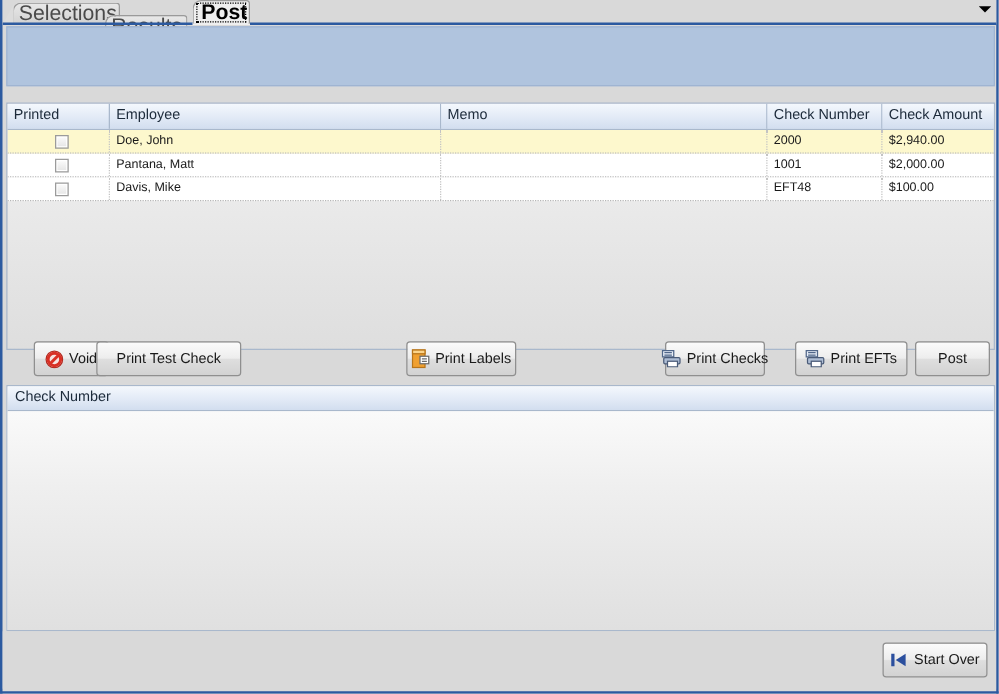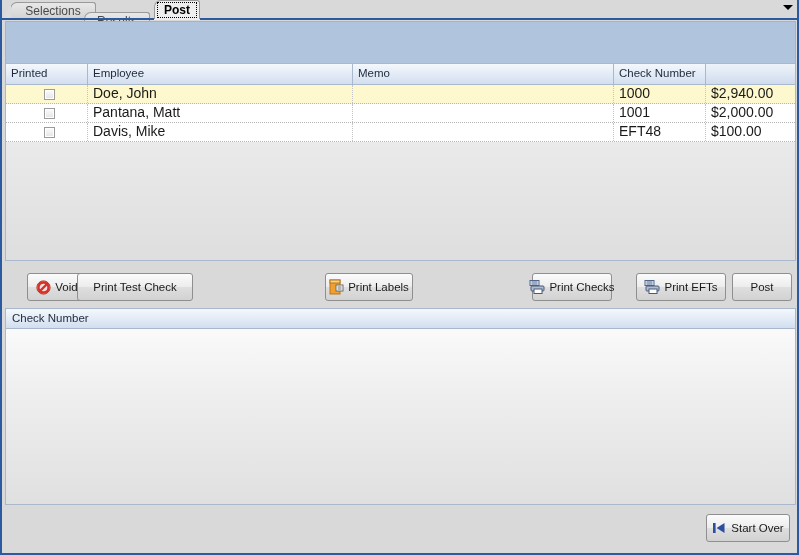--- a/index.html
+++ b/index.html
@@ -26,21 +26,21 @@
     left: 0; top: 0;
     width: 799px;
     height: 19px;
     background: #d9d9d9;
   }
   .tab {
     position: absolute;
     top: 2px;
     height: 17px;
     box-sizing: border-box;
-    font-size: 12px;
+    font-size: 17px;
     color: #2b2b2b;
     line-height: 16px;
     text-align: center;
     background: #dcdcdc;
     border-top: 1px solid #9a9a9a;
     border-left: 1px solid #9a9a9a;
     border-right: 1px solid #9a9a9a;
     border-top-left-radius: 7px;
     border-top-right-radius: 3px;
     transform: skewX(0deg);
@@ -106,21 +106,21 @@
     left: 3px; top: 21px;
     width: 791px; height: 48px;
     box-sizing: border-box;
     background: #b0c4de;
     border: 1px solid #9fb4d2;
   }
 
   
   .grid {
     position: absolute;
-    left: 3px; top: 63px;
+    left: 3px; top: 82px;
     width: 791px; height: 198px;
     box-sizing: border-box;
     border: 1px solid #a9b8cc;
     background: linear-gradient(to bottom, #f1f1f1 0%, #eaeaea 40%, #dedede 100%);
     overflow: hidden;
   }
   .grid-header {
     display: flex;
     height: 20px;
     background: linear-gradient(to bottom, #eef3fa 0%, #dfe8f5 50%, #cfdcee 100%);
@@ -139,21 +139,21 @@
   }
   .grid-row {
     display: flex;
     height: 18px;
     border-bottom: 1px dotted #b5b5b5;
     background: #ffffff;
   }
   .grid-row.selected { background: #fdf8cd; }
   .grid-row .cell {
     box-sizing: border-box;
-    font-size: 14px;
+    font-size: 10px;
     color: #1a1a1a;
     line-height: 17px;
     padding-left: 5px;
     border-right: 1px dotted #c3c3c3;
     overflow: hidden;
     white-space: nowrap;
   }
   .cell-printed { display: flex; align-items: center; justify-content: center; }
   .chk {
     width: 11px; height: 11px;
@@ -283,29 +283,30 @@
 
   <div class="banner"></div>
 
   <div class="grid">
 
     <div class="grid-header">
       <div class="hcell col-printed">Printed</div>
       <div class="hcell col-employee">Employee</div>
       <div class="hcell col-memo">Memo</div>
       <div class="hcell col-checknum">Check Number</div>
+      <div class="hcell col-checkamt">Check Amount</div>
     </div>
 
     <div class="grid-row selected">
       <div class="cell col-printed cell-printed">
         <span class="chk"></span>
       </div>
       <div class="cell col-employee">Doe, John</div>
       <div class="cell col-memo"></div>
-      <div class="cell col-checknum">1000</div>
+      <div class="cell col-checknum">2000</div>
       <div class="cell col-checkamt">$2,940.00</div>
     </div>
 
     <div class="grid-row">
       <div class="cell col-printed cell-printed">
         <span class="chk"></span>
       </div>
       <div class="cell col-employee">Pantana, Matt</div>
       <div class="cell col-memo"></div>
       <div class="cell col-checknum">1001</div>

